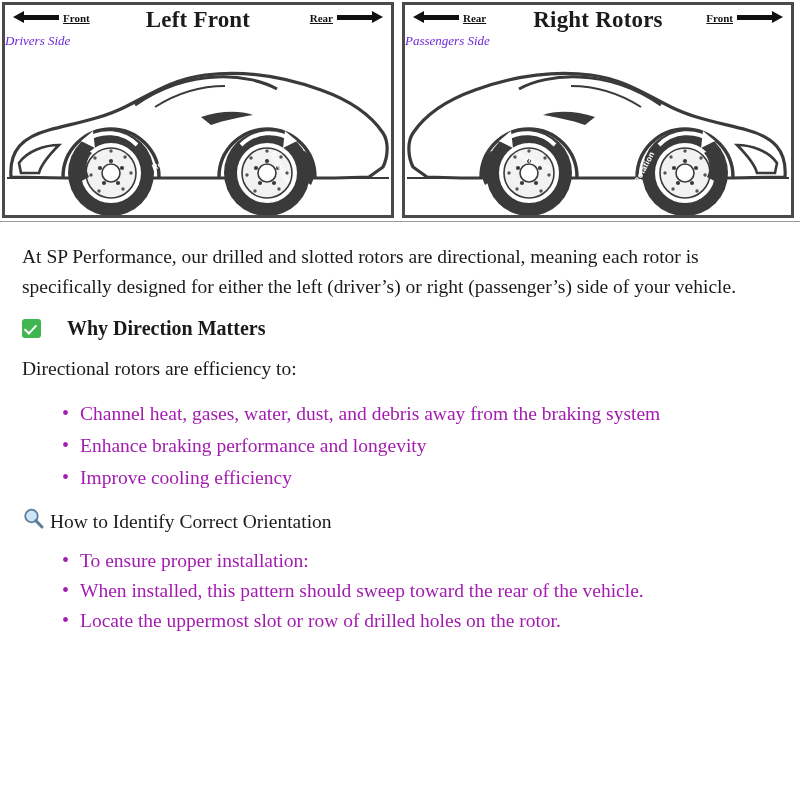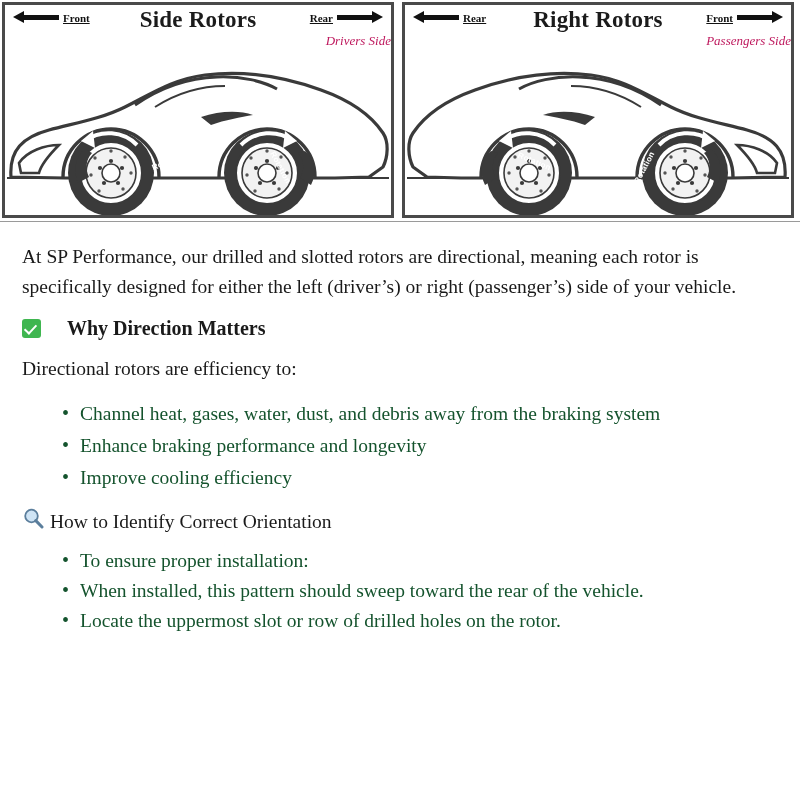--- a/index.html
+++ b/index.html
@@ -53,24 +53,24 @@
     font-weight: bold;
     font-size: 23px;
     letter-spacing: .2px;
     color: #1b1b1b;
   }
   .panel-sub {
     position: absolute;
     top: 28px;
     left: 0;
     width: 100%;
-    text-align: right;
+    text-align: left;
     font-style: italic;
     font-size: 13px;
-    color: #be185d;
+    color: #6d28d9;
   }
 
   .arrow-tag {
     position: absolute;
     top: 6px;
     font-weight: bold;
     font-size: 11px;
     font-family: "Liberation Serif", serif;
     color: #111;
     display: flex;
@@ -176,40 +176,40 @@
     margin: 2px 0 12px 0;
     padding-left: 40px;
     list-style: none;
   }
   ul.bullets li {
     font-size: 19.5px;
     line-height: 1.55;
     margin-bottom: 2px;
     position: relative;
     padding-left: 18px;
-    color: #14532d;
+    color: #a21caf;
   }
   ul.bullets li::before {
     content: "•";
     position: absolute;
     left: 0;
     top: -1px;
     font-size: 20px;
   }
   ul.tight li { margin-bottom: 0; }
 </style>
 </head>
 <body>
 
 <div class="page">
 
   <div class="diagram">
 
     <div class="panel left">
-      <div class="panel-title">Side Rotors</div>
+      <div class="panel-title">Left Front</div>
       <div class="panel-sub">Drivers Side</div>
 
       <div class="arrow-tag tag-tl">
         <span class="arrow-shape left"></span>
         <span class="txt">Front</span>
       </div>
       <div class="arrow-tag tag-tr">
         <span class="txt">Rear</span>
         <span class="arrow-shape right"></span>
       </div>

